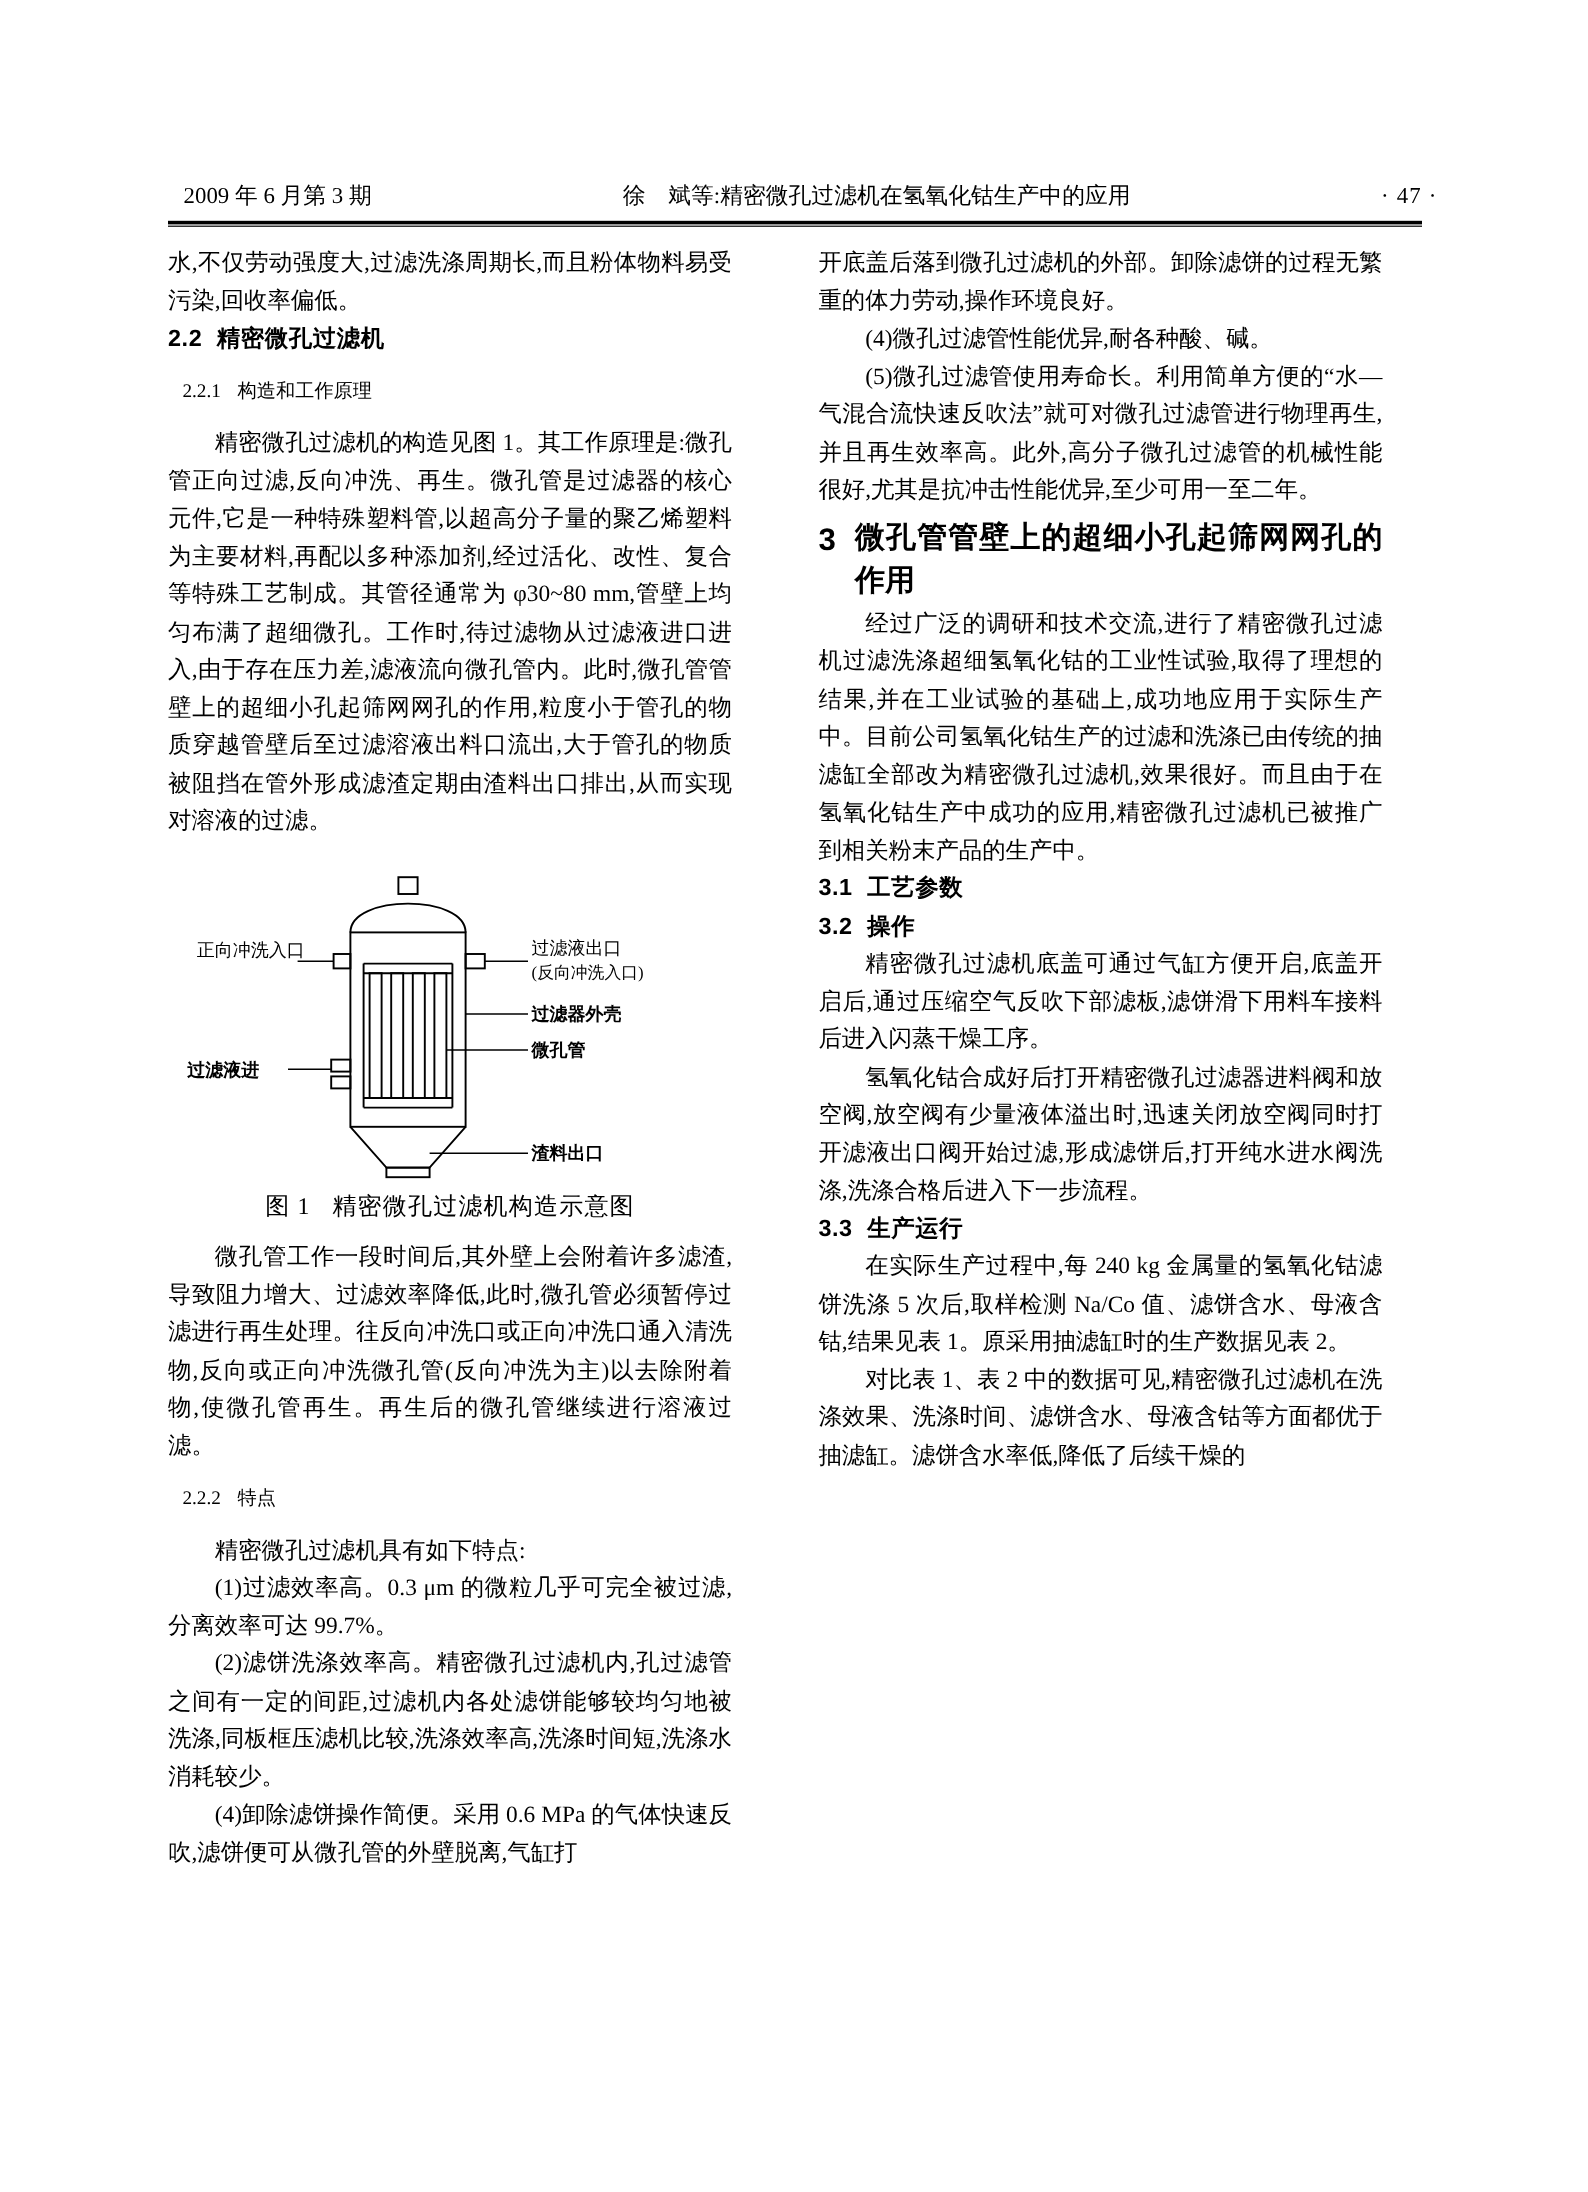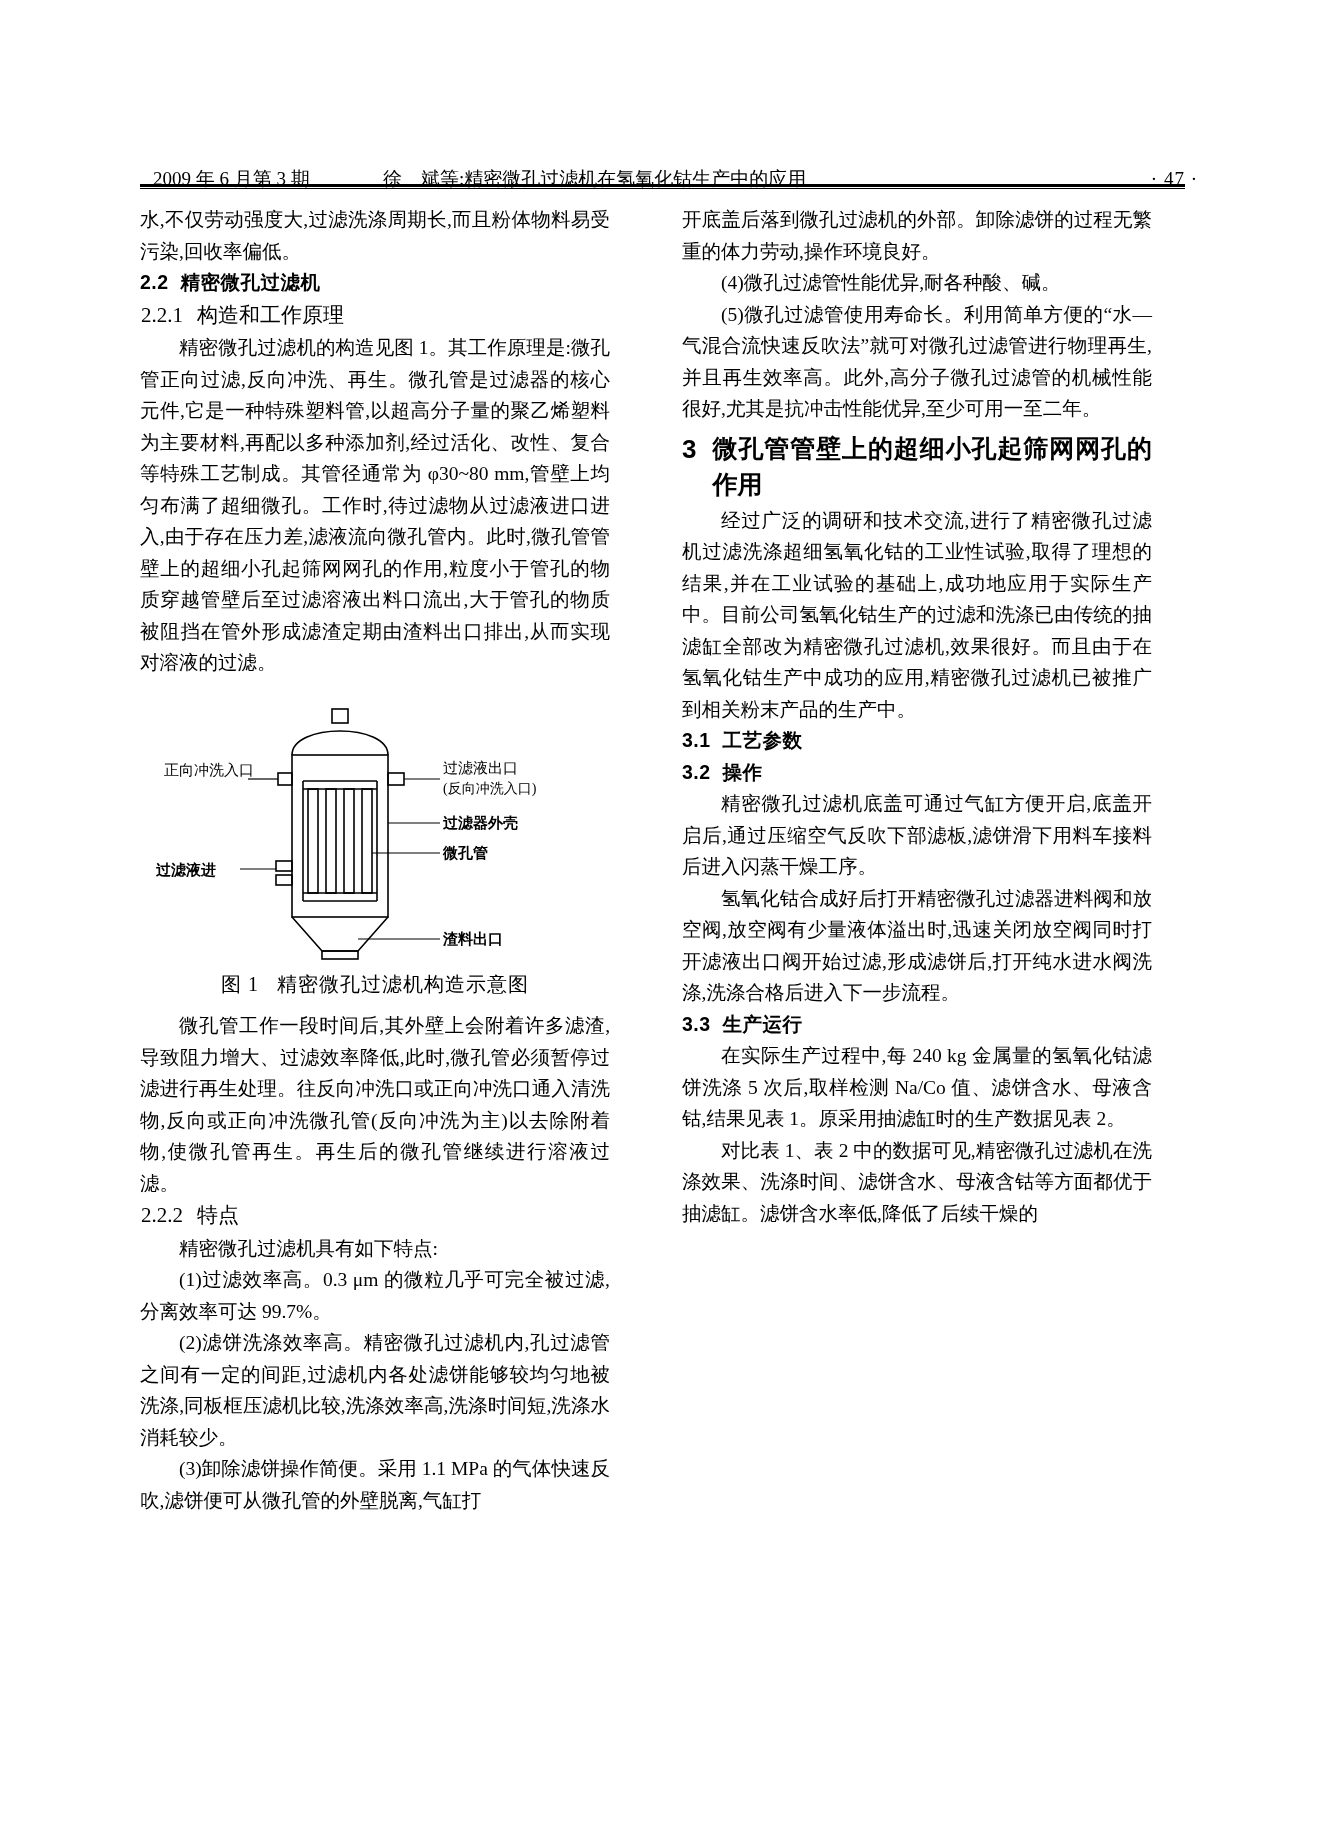--- a/index.html
+++ b/index.html
@@ -27,21 +27,21 @@
     position: absolute;
     left: 153px;
     top: 150px;
     width: 1045px;
     height: 34px;
     display: flex;
     align-items: baseline;
     font-size: 19px;
   }
   .header .hl { width: 230px; }
-  .header .hc { flex: 1; text-align: left; margin-top: 16px; }
+  .header .hc { flex: 1; text-align: center; }
   .header .hr { width: 120px; text-align: right; letter-spacing: 1px;}
   .rule {
     position: absolute;
     left: 140px;
     top: 184px;
     width: 1045px;
     height: 0;
     border-top: 3px solid #000;
     border-bottom: 1px solid #000;
     box-sizing: border-box;
@@ -68,23 +68,23 @@
   .h2 {
     font-weight: bold;
     margin: 0;
     text-indent: 0;
     font-family: "Liberation Sans", sans-serif;
     font-size: 19.5px;
     letter-spacing: 0.5px;
   }
   .h2 .num { margin-right: 12px; }
   .h3 {
-    margin: 1px;
+    margin: 12px;
     text-indent: 0;
-    font-size: 21px;
+    font-size: 16px;
   }
   .h3 .num { margin-right: 14px; }
 
   .bighead {
     display: flex;
     align-items: flex-start;
     font-weight: bold;
     font-size: 25px;
     line-height: 36px;
     margin-top: 6px;
@@ -206,21 +206,21 @@
 
     <p class="ind">微孔管工作一段时间后,其外壁上会附着许多滤渣,导致阻力增大、过滤效率降低,此时,微孔管必须暂停过滤进行再生处理。往反向冲洗口或正向冲洗口通入清洗物,反向或正向冲洗微孔管(反向冲洗为主)以去除附着物,使微孔管再生。再生后的微孔管继续进行溶液过滤。</p>
 
     <p class="h3">
       <span class="num">2.2.2</span><span>特点</span>
     </p>
 
     <p class="ind">精密微孔过滤机具有如下特点:</p>
     <p class="ind">(1)过滤效率高。0.3 μm 的微粒几乎可完全被过滤,分离效率可达 99.7%。</p>
     <p class="ind">(2)滤饼洗涤效率高。精密微孔过滤机内,孔过滤管之间有一定的间距,过滤机内各处滤饼能够较均匀地被洗涤,同板框压滤机比较,洗涤效率高,洗涤时间短,洗涤水消耗较少。</p>
-    <p class="ind">(3)卸除滤饼操作简便。采用 1.1 MPa 的气体快速反吹,滤饼便可从微孔管的外壁脱离,气缸打</p>
+    <p class="ind">(4)卸除滤饼操作简便。采用 0.6 MPa 的气体快速反吹,滤饼便可从微孔管的外壁脱离,气缸打</p>
   </div>
 
   <div class="col col-right">
 
     <p class="noind">开底盖后落到微孔过滤机的外部。卸除滤饼的过程无繁重的体力劳动,操作环境良好。</p>
     <p class="ind">(4)微孔过滤管性能优异,耐各种酸、碱。</p>
     <p class="ind">(5)微孔过滤管使用寿命长。利用简单方便的“水—气混合流快速反吹法”就可对微孔过滤管进行物理再生,并且再生效率高。此外,高分子微孔过滤管的机械性能很好,尤其是抗冲击性能优异,至少可用一至二年。</p>
 
     <div class="bighead">
       <span class="bnum">3</span>

